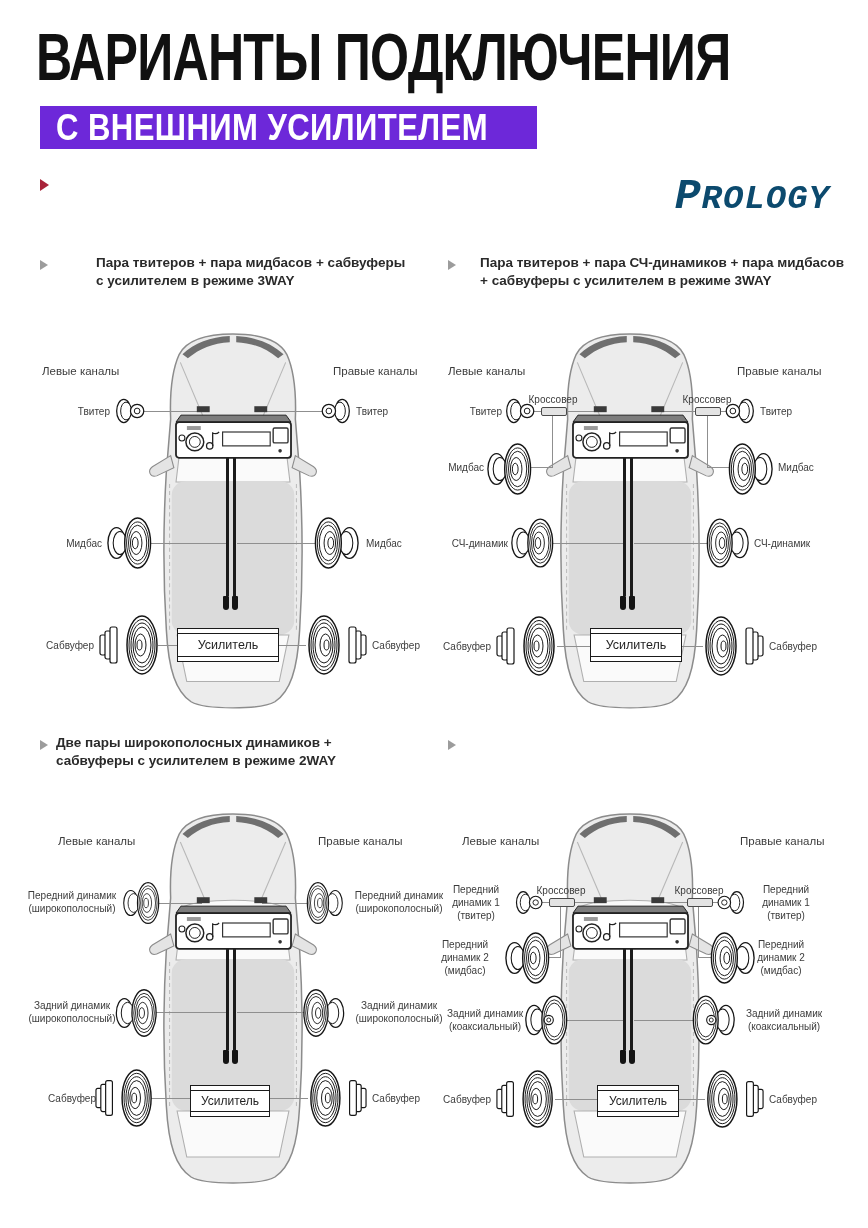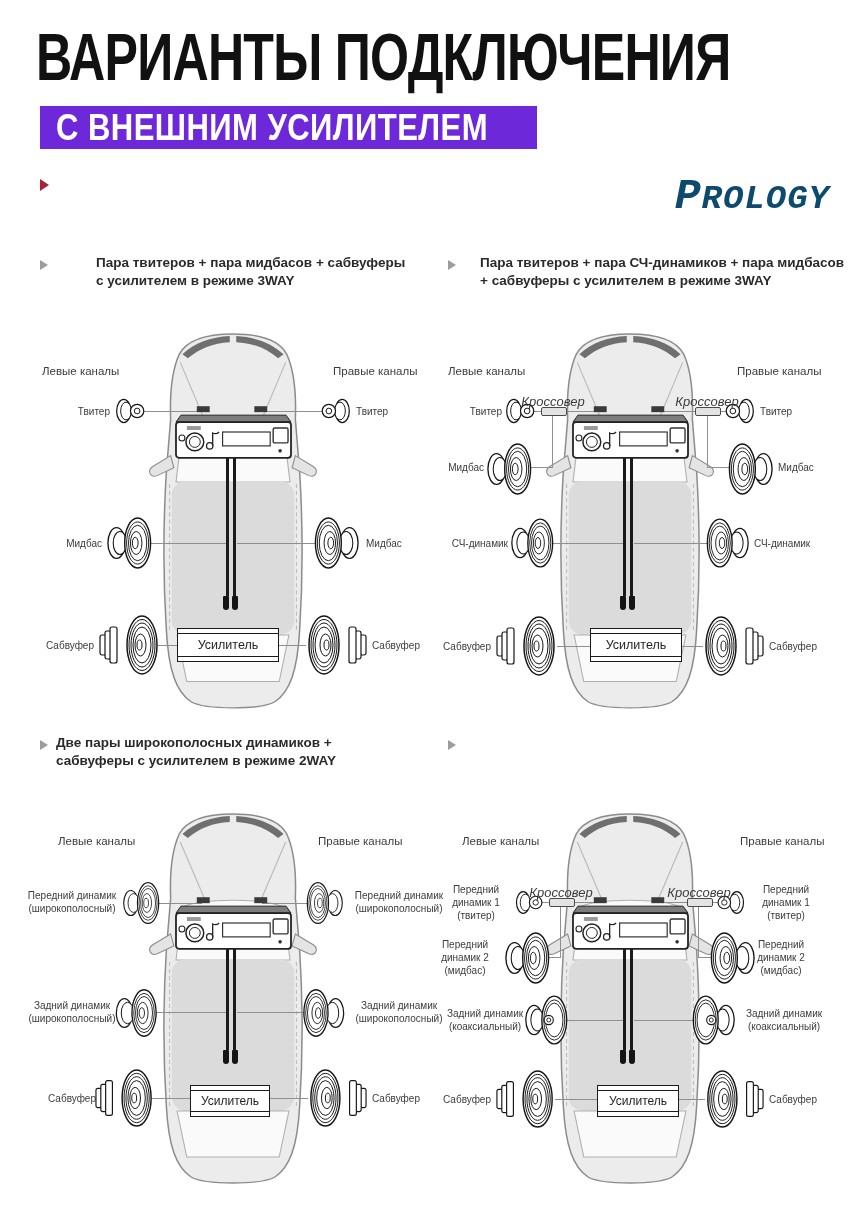--- a/index.html
+++ b/index.html
@@ -17,21 +17,21 @@
   .tri{width:0;height:0;border-style:solid;}
   .tri-red{border-width:6px 0 6px 9px;border-color:transparent transparent transparent #A82339;}
   .tri-gray{border-width:5.5px 0 5.5px 8px;border-color:transparent transparent transparent #9C9C9C;}
   .cap{font-size:13.5px;font-weight:bold;color:#2a2a2a;line-height:17.5px;white-space:pre-line;}
   .chan{font-size:11.5px;color:#3c3c3c;}
   .lbl{font-size:10px;color:#3c3c3c;line-height:13px;white-space:pre-line;}
   .ta-r{text-align:right;} .ta-c{text-align:center;}
   .wire{height:0;border-top:1.2px solid #8f8f8f;z-index:2;}
   .vwire{width:0;border-left:1.2px solid #8f8f8f;z-index:2;}
   .xover{width:24px;height:7px;background:#E3E3E3;border:1px solid #4a4a4a;border-radius:2px;z-index:4;}
-  .xlbl{font-size:13px;color:#3c3c3c;z-index:5;font-style:italic;}
+  .xlbl{font-size:10px;color:#3c3c3c;z-index:5;}
   .cable{width:3px;background:#1a1a1a;z-index:3;}
   .plug{width:6px;height:14px;background:#141414;border-radius:1px 1px 3px 3px;z-index:3;}
   .amp{background:#fff;border:1.5px solid #1a1a1a;z-index:5;display:flex;align-items:center;justify-content:center;}
   .amp::before{content:'';position:absolute;left:0;right:0;top:4px;border-top:1px solid #1a1a1a;}
   .amp::after{content:'';position:absolute;left:0;right:0;bottom:4px;border-bottom:1px solid #1a1a1a;}
   .amp-lbl{font-size:12.5px;color:#1f1f1f;}
   .ic{position:absolute;z-index:4;overflow:visible;}
   .flip{transform:scaleX(-1);}
   .car{position:absolute;z-index:1;}
   .hu{position:absolute;z-index:5;}

